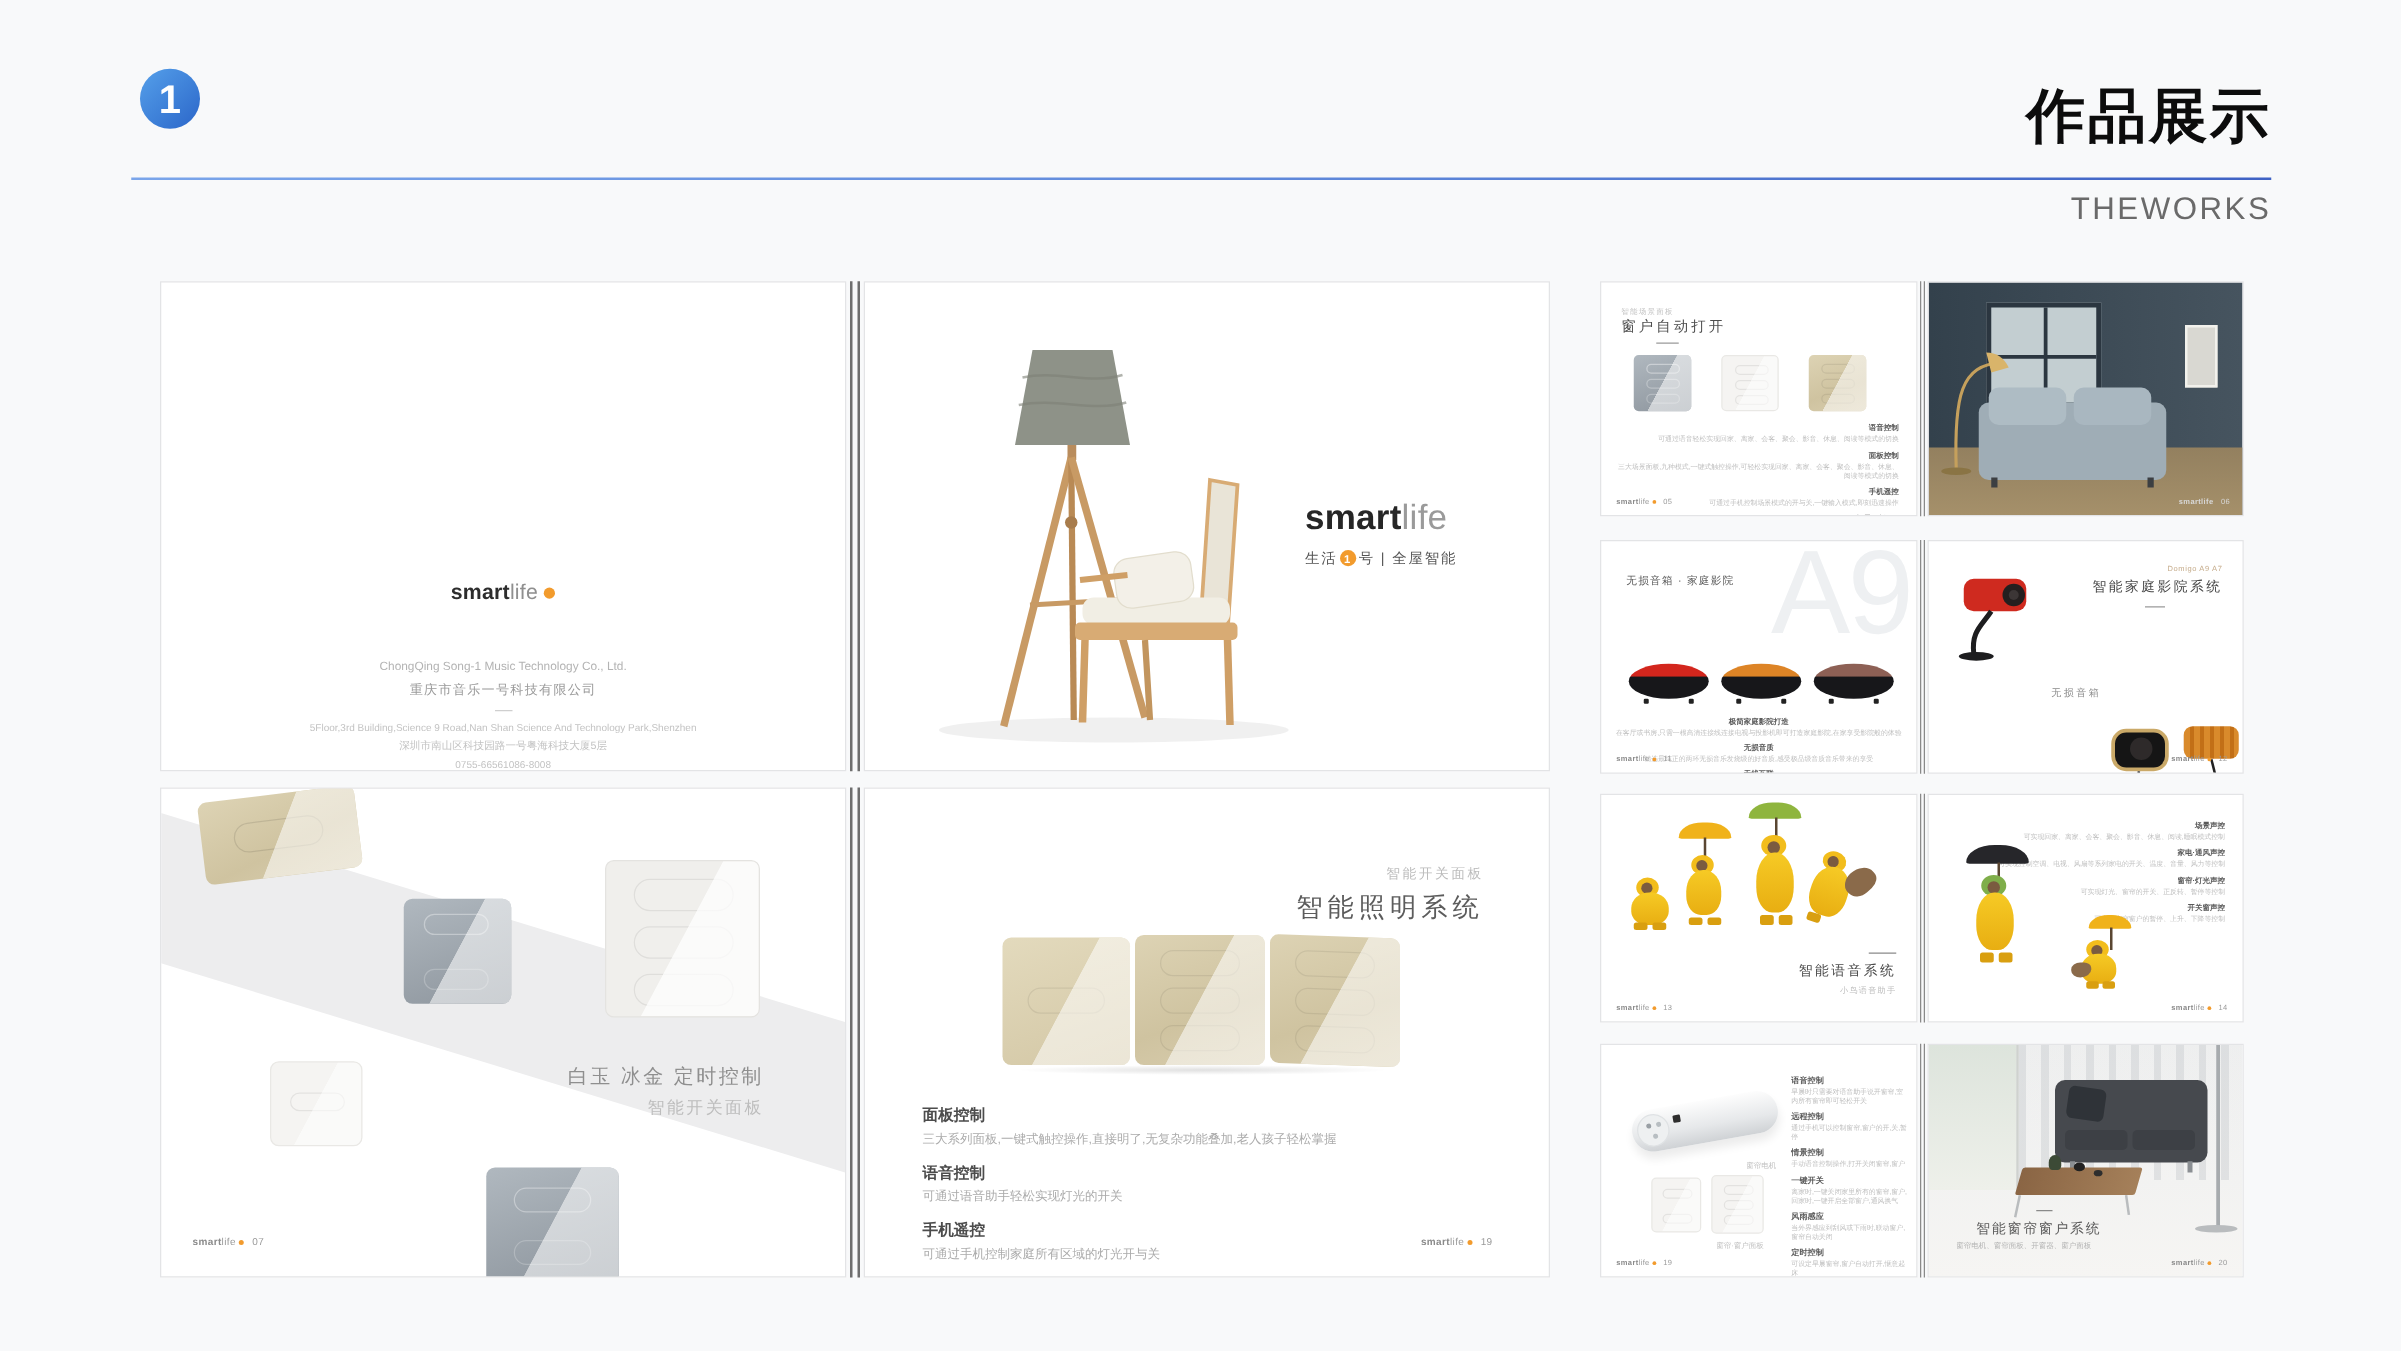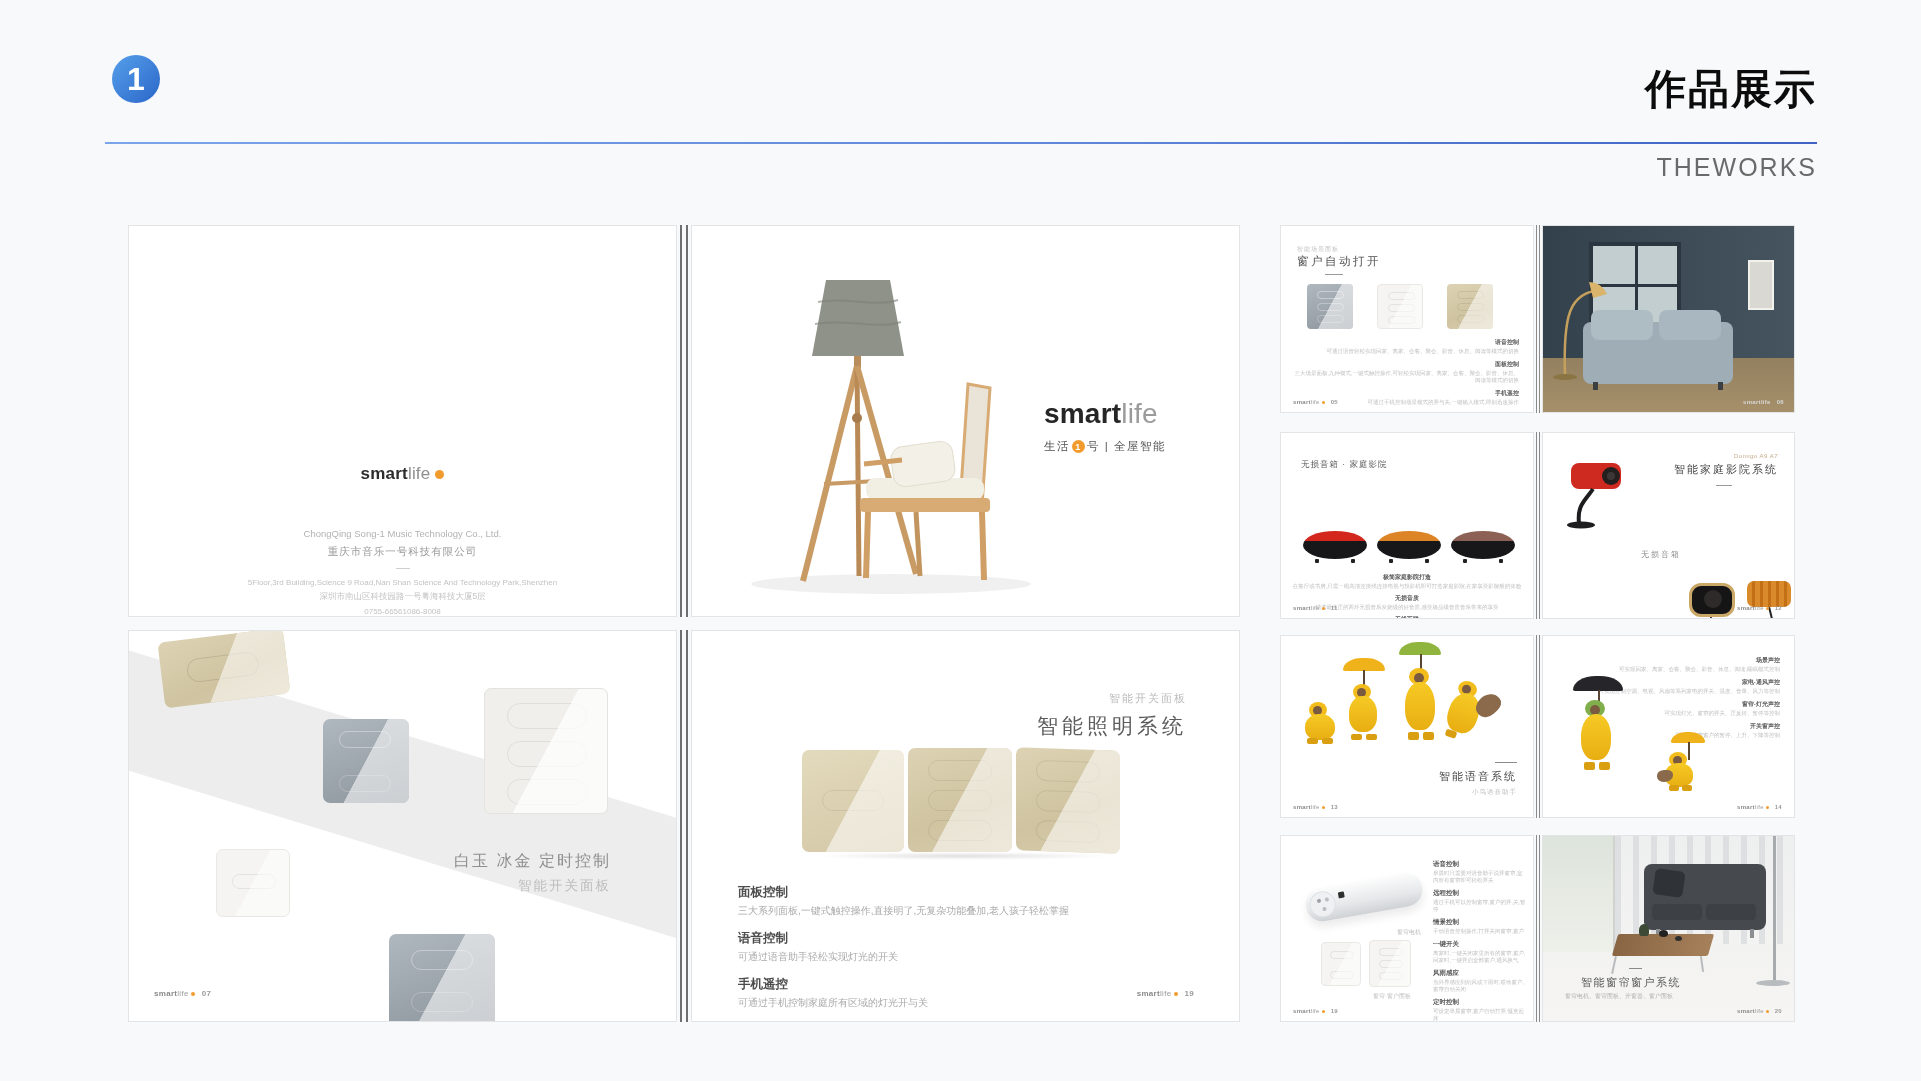--- a/index.html
+++ b/index.html
@@ -12,21 +12,21 @@
   .abs { position:absolute; }
 
   
   .part-wrap { position:absolute; left:105px; top:55px; display:flex; align-items:center; }
   .part-label { font-size:56px; font-weight:900; letter-spacing:0px; color:#111; }
   .part-badge { width:48px; height:48px; margin-left:7px; border-radius:50%;
     background:linear-gradient(135deg,#55a0ea 0%,#2b66c9 100%);
     color:#fff; font-size:32px; font-weight:900; display:flex; align-items:center; justify-content:center; }
   .head-rule { position:absolute; left:105px; right:104px; top:142px; height:2px;
     background:linear-gradient(90deg,#7aa5ea 0%,#5c85d8 60%,#3f62c4 100%); }
-  .title-cn { position:absolute; right:104px; top:62px; font-size:41px; font-weight:900; color:#0c0c0c; letter-spacing:2px; }
+  .title-cn { position:absolute; right:104px; top:62px; font-size:47px; font-weight:900; color:#0c0c0c; letter-spacing:2px; }
   .subtitle-en { position:absolute; right:104px; top:153px; font-size:25px; color:#6a6a6a; letter-spacing:2px; }
 
   
   .page { position:absolute; background:#fff; border:1px solid #e3e4e6; overflow:hidden; }
   .spine { position:absolute; width:8px; border-left:2px solid #6f6f6f; border-right:2px solid #6f6f6f; }
   .spine.thin { width:4px; border-left:1px solid #8a8a8a; border-right:1px solid #8a8a8a; }
 
   .dot { display:inline-block; border-radius:50%; background:#f29b2d; vertical-align:middle; }
 
   
@@ -35,21 +35,21 @@
   .slot { position:absolute; border:1px solid rgba(0,0,0,.10); border-radius:999px; }
   .slot.lt { border-color:rgba(0,0,0,.07); }
 
   .gold  { background:linear-gradient(160deg,#ddd3b4 0%,#cfc3a0 60%,#d8cdae 100%); }
   .ivory { background:#f0efec; border:1px solid #e4e3e0; }
   .grayp { background:linear-gradient(160deg,#b0b8bf 0%,#8d959d 100%); }
   .whtp  { background:#f5f4f2; border:1px solid #e9e8e5; }
 
   
   .foot { position:absolute; font-size:8px; color:#8a8a8a; font-weight:bold; letter-spacing:.3px; }
-  .foot .num { font-weight:bold; color:#9a9a9a; margin-left:4px;text-align:center; }
+  .foot .num { font-weight:normal; color:#9a9a9a; margin-left:4px;text-align:center; }
   .foot.tiny { font-size:6px; }
   .foot.light { color:#d8d8d8; }
   .foot.light .num { color:#d8d8d8; }
 
   
   .tb { margin-bottom:12px; }
   .tb .t { font-weight:bold; color:#4c4c4c; }
   .tb .d { color:#ababab; margin-top:3px; }
 
   
@@ -328,20 +328,21 @@
       <div class="abs" style="left:10px; bottom:-6px; width:5px; height:8px; background:#3c3f42;"></div>
       <div class="abs" style="right:10px; bottom:-6px; width:5px; height:8px; background:#3c3f42;"></div>
     </div>
     <div class="foot tiny light" style="right:10px; top:173px;">
       <span>smart</span><span>life</span>
       <span class="num">06</span>
     </div>
   </div>
 
   <div class="page" style="left:1280px; top:432px; width:254px; height:187px;">
+    <div class="wm" style="right:4px; top:-6px;">A9</div>
     <div class="abs" style="left:20px; top:26px; font-size:8.5px; color:#5a5a5a; letter-spacing:1px;">无损音箱 · 家庭影院</div>
     <div class="spk-oval spk-red feet" style="left:22px;  top:98px;"></div>
     <div class="spk-oval spk-orange feet" style="left:96px;  top:98px;"></div>
     <div class="spk-oval spk-bronze feet" style="left:170px; top:98px;"></div>
     <div class="abs" style="left:0; top:140px; width:100%; text-align:center;">
       <div class="mini" style="margin-bottom:4px;">
         <div class="t">极简家庭影院打造</div>
         <div class="d">在客厅或书房,只需一根高清连接线连接电视与投影机即可打造家庭影院,在家享受影院般的体验</div>
       </div>
       <div class="mini" style="margin-bottom:4px;">

